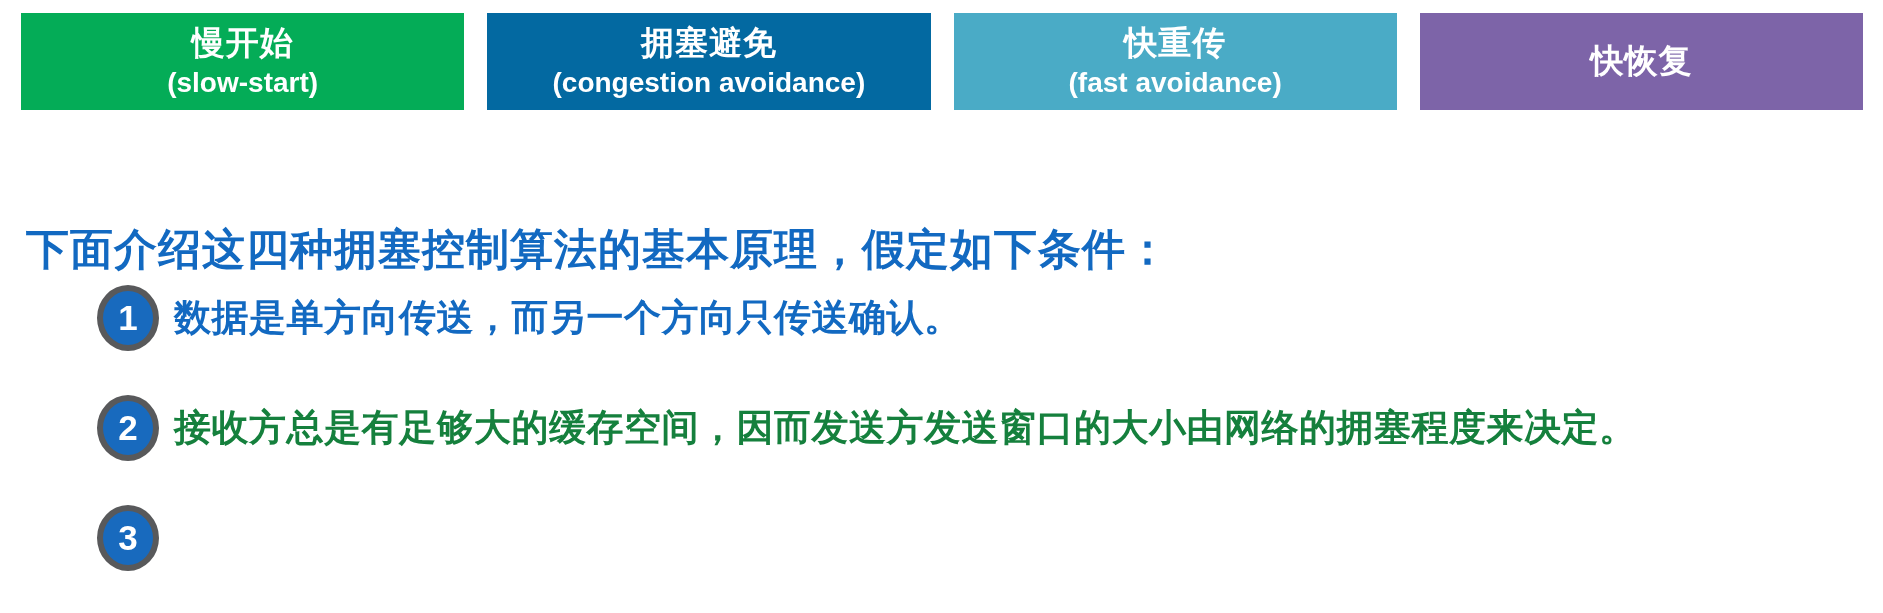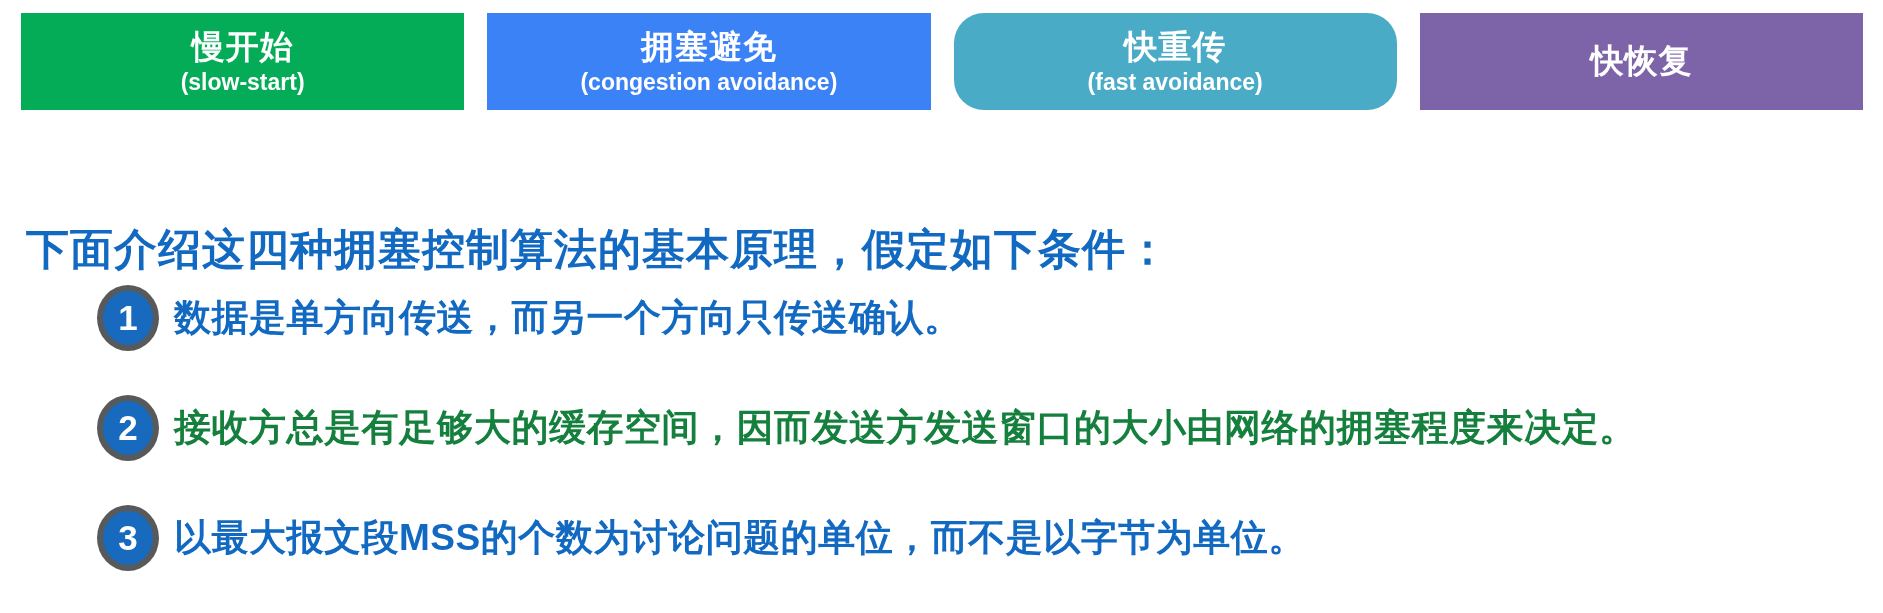--- a/index.html
+++ b/index.html
@@ -34,21 +34,21 @@
     color: #ffffff;
     font-weight: bold;
     text-align: center;
     line-height: 1.28;
   }
   .box-zh {
     font-size: 33px;
     letter-spacing: 1px;
   }
   .box-en {
-    font-size: 23px;
+    font-size: 28px;
   }
   .intro-heading {
     position: absolute;
     left: 26px;
     top: 182px;
     font-size: 43px;
     font-weight: bold;
     letter-spacing: 1px;
     white-space: nowrap;
   }
@@ -90,25 +90,25 @@
 </head>
 <body>
 
 <div class="slide">
 
   <div class="boxes-row">
     <div class="algo-box" style="background-color: rgb(4, 172, 87);">
       <div class="box-zh">慢开始</div>
       <div class="box-en">(slow-start)</div>
     </div>
-    <div class="algo-box" style="background-color: #3b82f6;">
+    <div class="algo-box" style="background-color: #0369a1;">
       <div class="box-zh">拥塞避免</div>
       <div class="box-en">(congestion avoidance)</div>
     </div>
-    <div class="algo-box" style="background-color: rgb(74, 171, 198); border-radius: 30px;">
+    <div class="algo-box" style="background-color: rgb(74, 171, 198);">
       <div class="box-zh">快重传</div>
       <div class="box-en">(fast avoidance)</div>
     </div>
     <div class="algo-box" style="background-color: rgb(125, 100, 168); justify-content: center;">
       <div class="box-zh">快恢复</div>
     </div>
   </div>
 
   <div class="intro-heading" style="color: rgb(18, 105, 193); margin-top: 39px;">下面介绍这四种拥塞控制算法的基本原理，假定如下条件：</div>
 
@@ -119,18 +119,17 @@
       <div class="condition-text" style="color: rgb(18, 105, 193);">数据是单方向传送，而另一个方向只传送确认。</div>
     </div>
 
     <div class="condition-row">
       <div class="num-badge" style="background-color: rgb(24, 106, 190); border-color: rgb(88, 89, 91); color: rgb(255, 255, 255);">2</div>
       <div class="condition-text" style="color: #15803d;">接收方总是有足够大的缓存空间，因而发送方发送窗口的大小由网络的拥塞程度来决定。</div>
     </div>
 
     <div class="condition-row">
       <div class="num-badge" style="background-color: rgb(24, 106, 190); border-color: rgb(88, 89, 91); color: rgb(255, 255, 255);">3</div>
-      <div class="condition-text" style="color: rgb(18, 105, 193);">以最大报文段MSS的个数为讨论问题的单位，而不是以字节为单位。</div>
     </div>
 
   </div>
 
 </div>
 
 </body></html>

